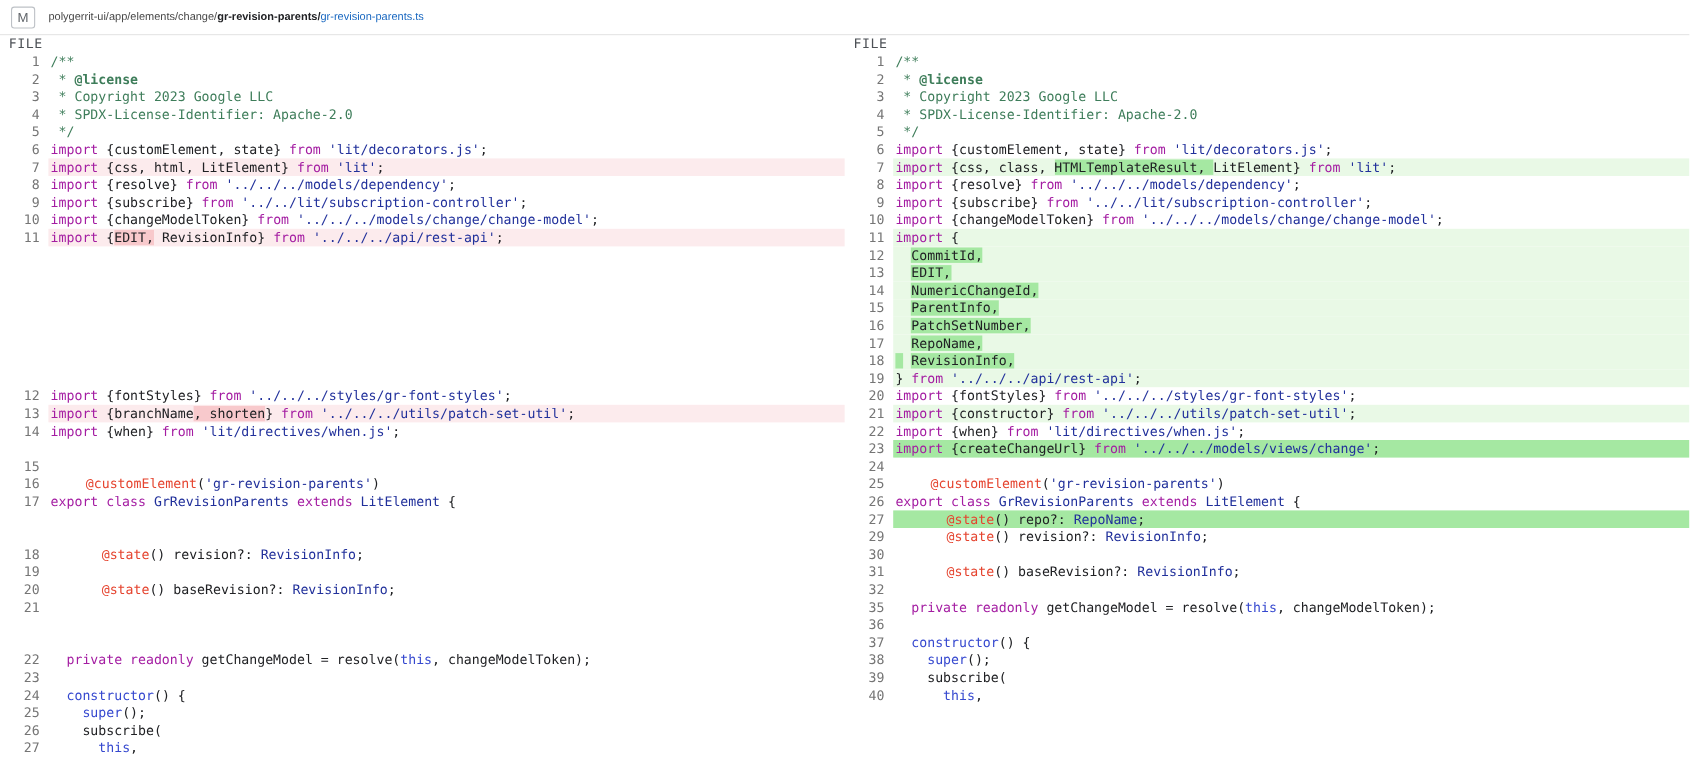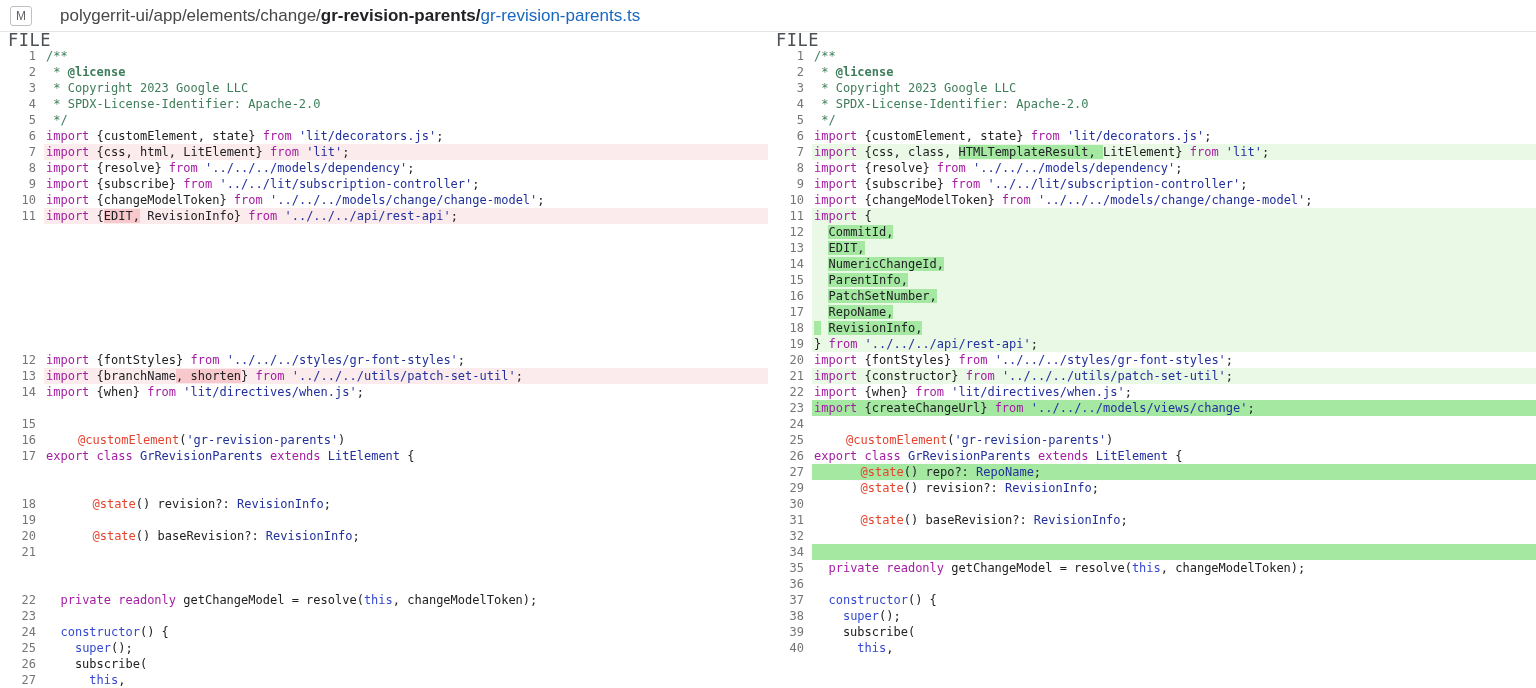--- a/index.html
+++ b/index.html
@@ -3,28 +3,28 @@
 <meta charset="utf-8">
 <style>
   html,body{margin:0;padding:0;background:#fff;}
   body{width:1536px;height:688px;overflow:hidden;font-family:"Liberation Sans",sans-serif;}
   .app{width:1536px;height:688px;background:#fff;}
 
   
   .file-header{height:31px;border-bottom:1px solid #e5e5e5;display:flex;align-items:center;background:#fff;}
   .status-chip{display:inline-block;margin-left:10px;border:1px solid #bdc1c6;border-radius:3px;
     font-size:12px;line-height:16px;padding:1px 5px;color:#5f6368;background:#fff;}
-  .path{margin-left:28px;font-size:17px;color:#474747;white-space:pre;}
+  .path{margin-left:12px;font-size:10px;color:#474747;white-space:pre;}
   .path .dir{font-weight:bold;color:#202124;}
   .path a{color:var(--c-link);text-decoration:none;cursor:pointer;}
 
   
   .diff{display:flex;width:1536px;height:656px;}
   .pane{width:768px;overflow:hidden;}
-  .file-label{height:16px;line-height:16px;font-family:"DejaVu Sans Mono",monospace;font-size:17px;
+  .file-label{height:16px;line-height:16px;font-family:"DejaVu Sans Mono",monospace;font-size:12px;
     color:#4d5156;padding-left:8px;letter-spacing:.5px;}
   .row{display:flex;height:16px;}
   .num{width:44px;min-width:44px;box-sizing:border-box;text-align:right;padding-right:8px;
     font-family:"DejaVu Sans Mono",monospace;font-size:12px;line-height:16px;color:var(--c-num);
     cursor:pointer;user-select:none;background:#fff;}
   .code{flex:1;font-family:"DejaVu Sans Mono",monospace;font-size:12px;line-height:16px;
     white-space:pre;color:var(--c-text);padding-left:2px;overflow:hidden;}
   .bg-del  .code{background:var(--c-del-line);}
   .bg-addl .code{background:var(--c-add-line);}
   .bg-addd .code{background:var(--c-add-word);}
@@ -335,24 +335,20 @@
             <div class="code"></div>
           </div>
           <div class="row">
             <div class="num">31</div>
             <div class="code"><span class="s-pl">  </span><span class="s-mt">@state</span><span class="s-pl">() baseRevision?: </span><span class="s-ty">RevisionInfo</span><span class="s-pl">;</span></div>
           </div>
           <div class="row">
             <div class="num">32</div>
             <div class="code"></div>
           </div>
-          <div class="row bg-addd">
-            <div class="num">34</div>
-            <div class="code"></div>
-          </div>
           <div class="row">
             <div class="num">35</div>
             <div class="code"><span class="s-pl">  </span><span class="s-kw">private readonly</span><span class="s-pl"> getChangeModel = resolve(</span><span class="s-bi">this</span><span class="s-pl">, changeModelToken);</span></div>
           </div>
           <div class="row">
             <div class="num">36</div>
             <div class="code"></div>
           </div>
           <div class="row">
             <div class="num">37</div>

